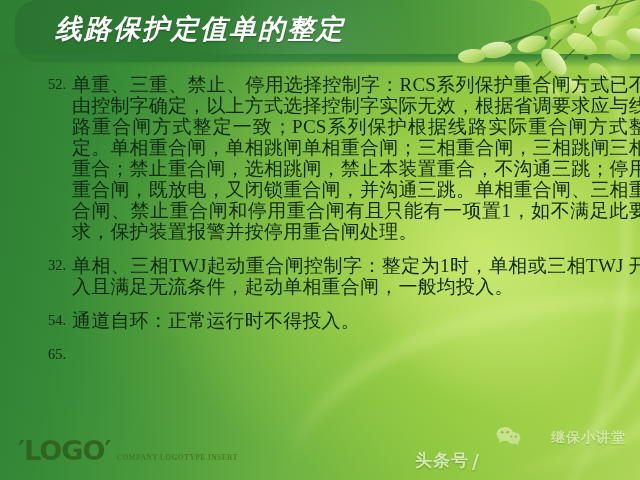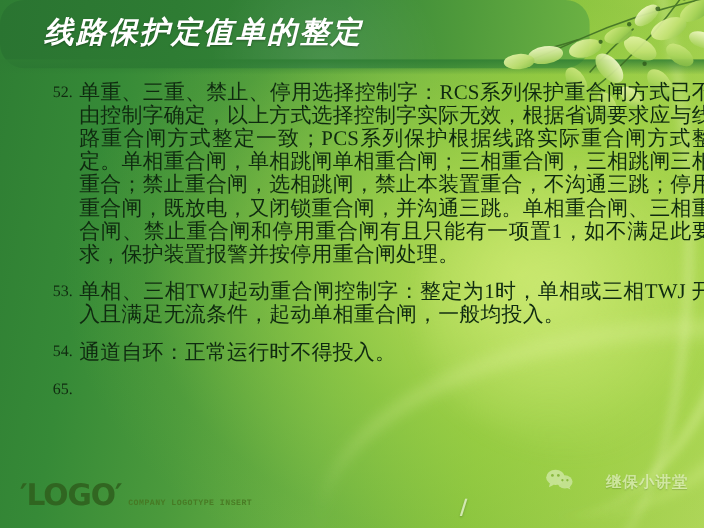--- a/index.html
+++ b/index.html
@@ -59,21 +59,21 @@
     width: 300px; height: 260px;
     border-radius: 50%;
     background: radial-gradient(circle at 40% 45%, rgba(215,240,135,0.55), rgba(215,240,135,0) 68%);
     filter: blur(10px);
     pointer-events: none;
   }
 
   
   .header {
     position: absolute;
-    left: 0; top: 0;
+    left: 15px; top: 0;
     width: 536px; height: 62px;
     background: linear-gradient(95deg, #2a7431 0%, #2e7c33 30%, #378739 58%, #4f9a3b 78%, #6cb243 100%);
     overflow: hidden;
     border-radius: 22px;
   }
   .header-sheen {
     position: absolute;
     right: 120px; top: -30px;
     width: 240px; height: 150px;
     border-radius: 50%;
@@ -147,21 +147,21 @@
   .logo-mark {
     font-family: "DejaVu Sans", "Liberation Sans", sans-serif;
     font-size: 27px;
     font-weight: 900;
     letter-spacing: -1px;
     color: #2f5f1d;
     opacity: 0.85;
   }
   .logo-sub {
     margin-left: 6px;
-    font-family: Liberation Mono, monospace;
+    font-family: Liberation Serif, serif;
     font-size: 7.5px;
     font-weight: 700;
     letter-spacing: 0.4px;
     color: #46721f;
     opacity: 0.8;
   }
 
   .watermark {
     position: absolute;
     right: 10px; bottom: 8px;
@@ -275,21 +275,21 @@
   </div>
 
   <div class="content">
 
     <div class="item">
       <span class="item-num">52.</span>
       <span class="item-text">单重、三重、禁止、停用选择控制字：RCS系列保护重合闸方式已不由控制字确定，以上方式选择控制字实际无效，根据省调要求应与线路重合闸方式整定一致；PCS系列保护根据线路实际重合闸方式整定。单相重合闸，单相跳闸单相重合闸；三相重合闸，三相跳闸三相重合；禁止重合闸，选相跳闸，禁止本装置重合，不沟通三跳；停用重合闸，既放电，又闭锁重合闸，并沟通三跳。单相重合闸、三相重合闸、禁止重合闸和停用重合闸有且只能有一项置1，如不满足此要求，保护装置报警并按停用重合闸处理。</span>
     </div>
 
     <div class="item">
-      <span class="item-num">53.</span>
+      <span class="item-num">32.</span>
       <span class="item-text">单相、三相TWJ起动重合闸控制字：整定为1时，单相或三相TWJ 开入且满足无流条件，起动单相重合闸，一般均投入。</span>
     </div>
 
     <div class="item">
       <span class="item-num">54.</span>
       <span class="item-text">通道自环：正常运行时不得投入。</span>
     </div>
 
     <div class="item">
       <span class="item-num">65.</span>
@@ -312,17 +312,18 @@
           <circle cx="11.6" cy="6.2" r="1.25" fill="#7ba83a"></circle>
           <ellipse cx="17.5" cy="12" rx="7" ry="6" fill="#eaf5d6" opacity="0.9"></ellipse>
           <path d="M21.5 16 L22.6 19 L18.6 17.2 Z" fill="#eaf5d6" opacity="0.9"></path>
           <circle cx="15.3" cy="10.6" r="1.05" fill="#7ba83a"></circle>
           <circle cx="19.8" cy="10.6" r="1.05" fill="#7ba83a"></circle>
         </svg>
       </span>
       <span class="wm-brand">继保小讲堂</span>
     </div>
     <div class="wm-bottom">
+      <span class="wm-head">头条号</span>
       <span class="wm-sep">/</span>
     </div>
   </div>
 
 </div>
 
 </body></html>

